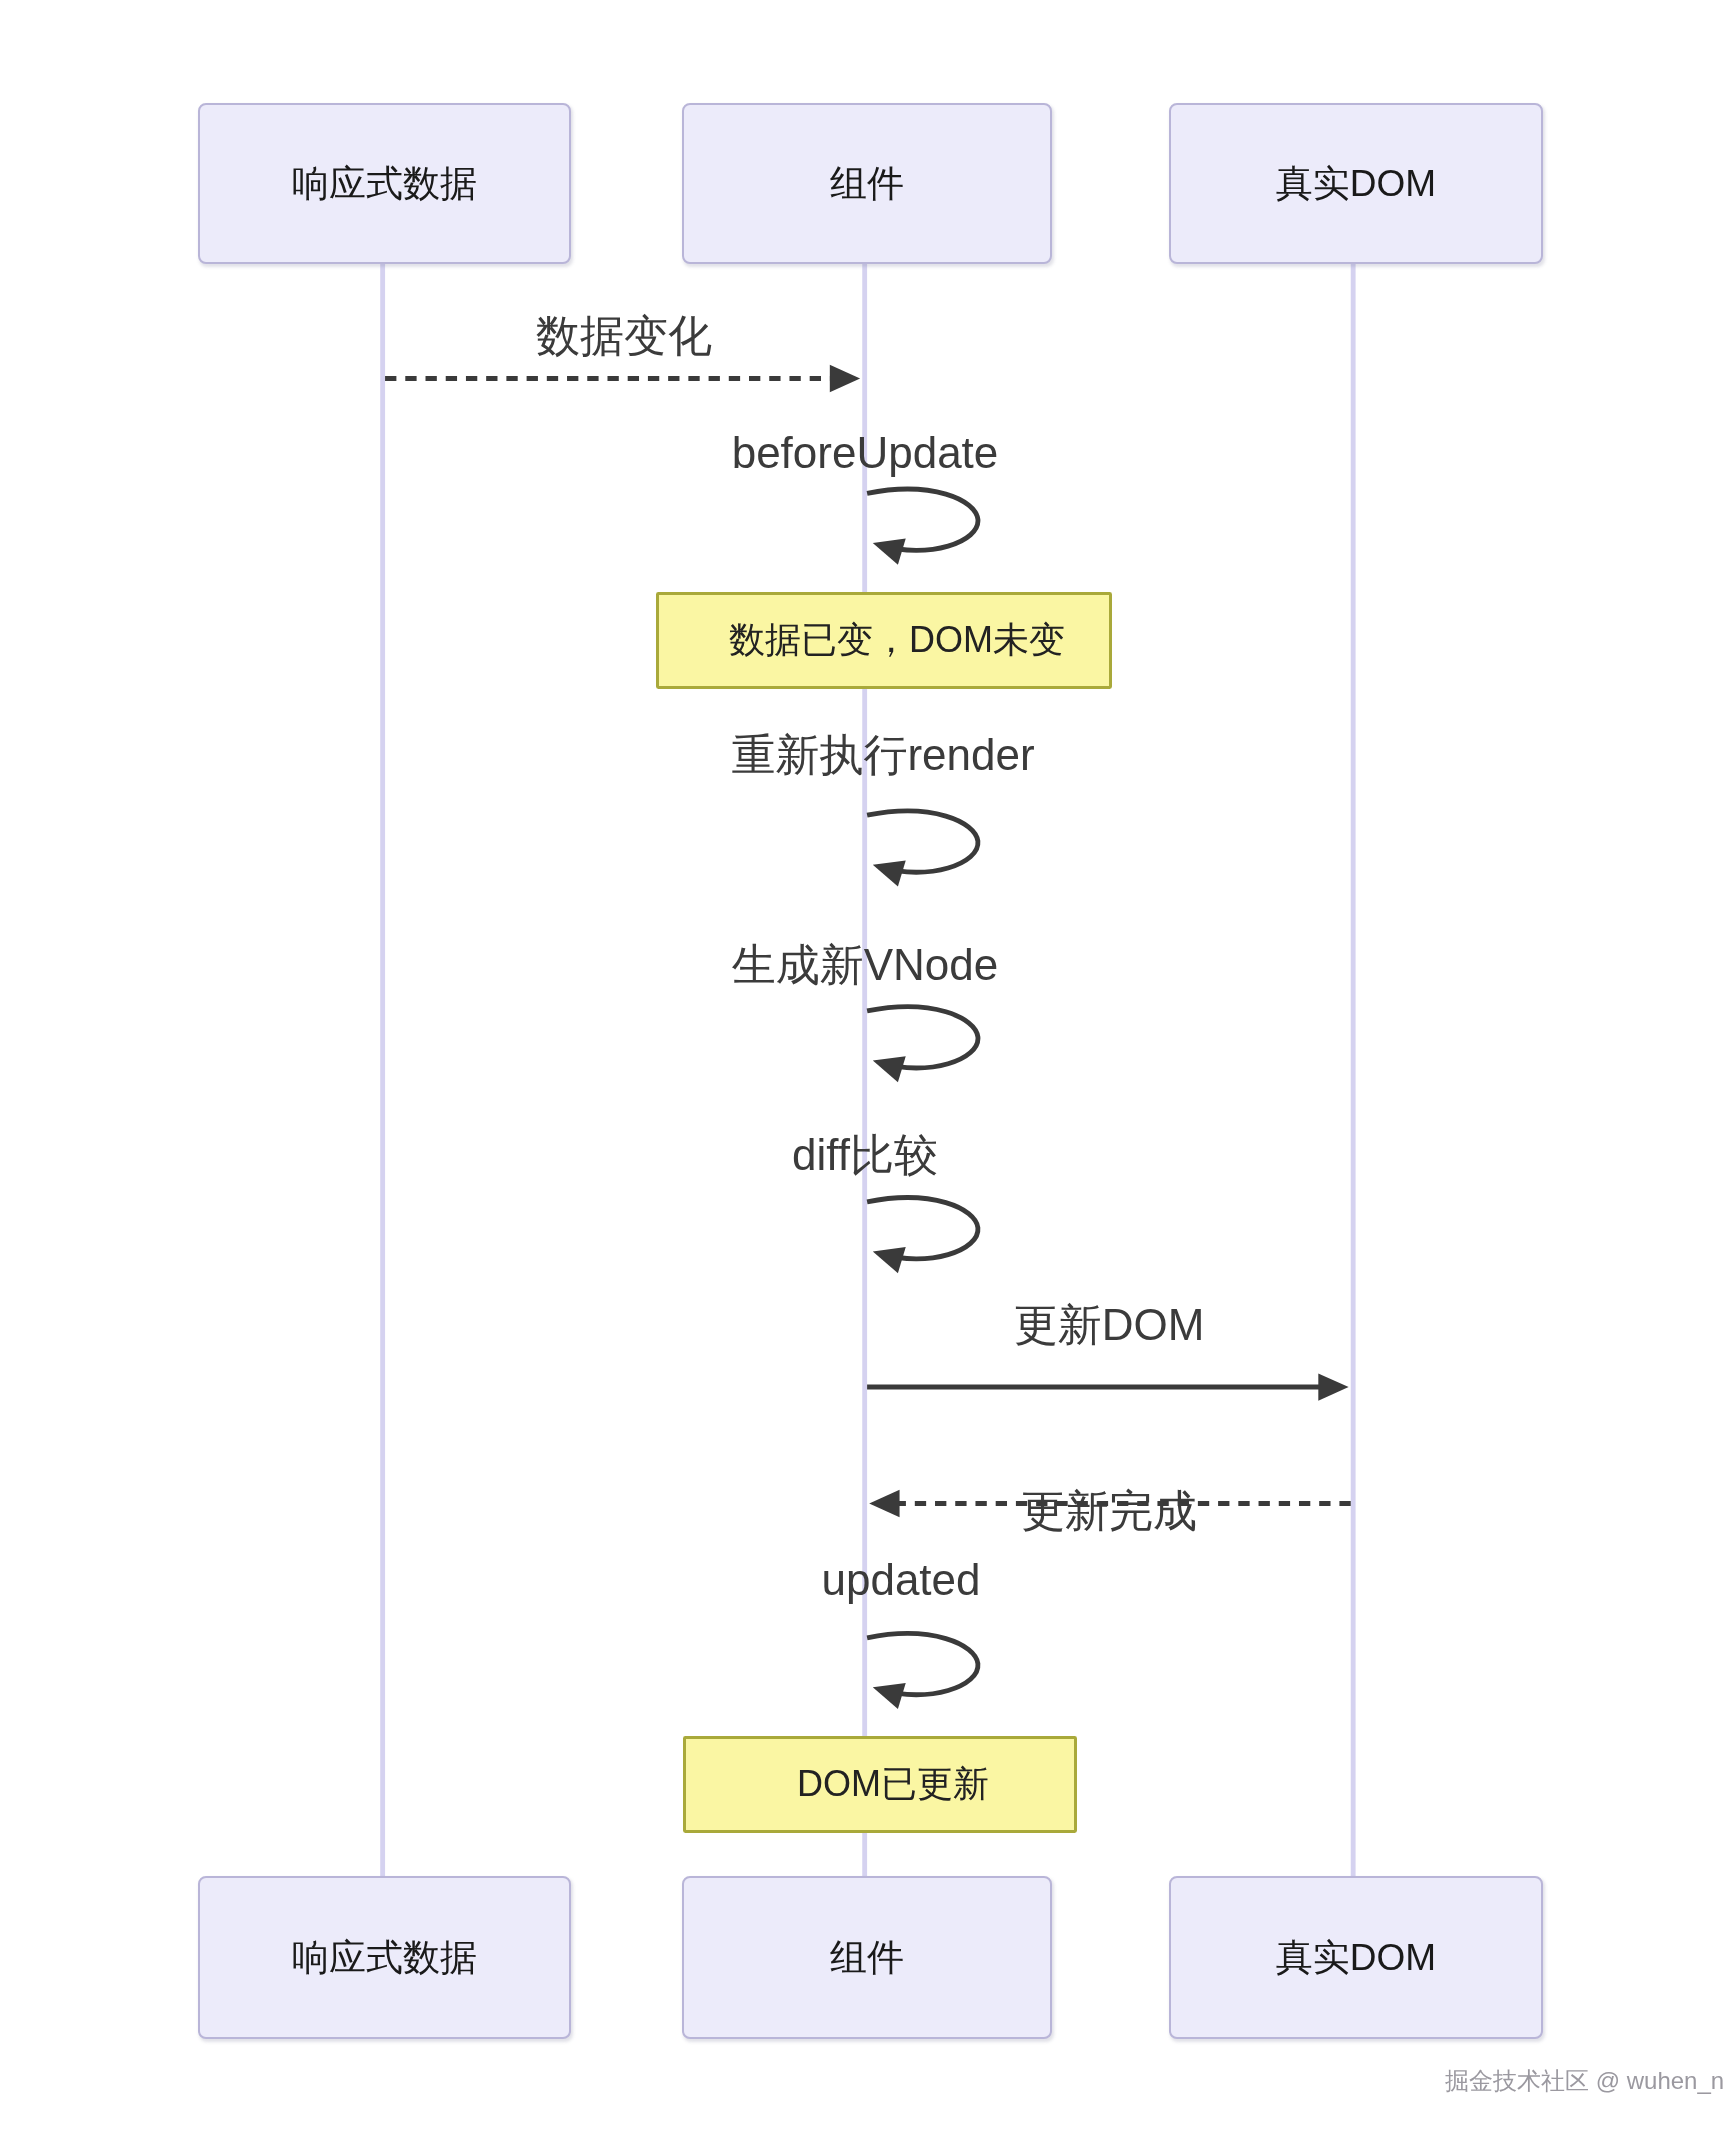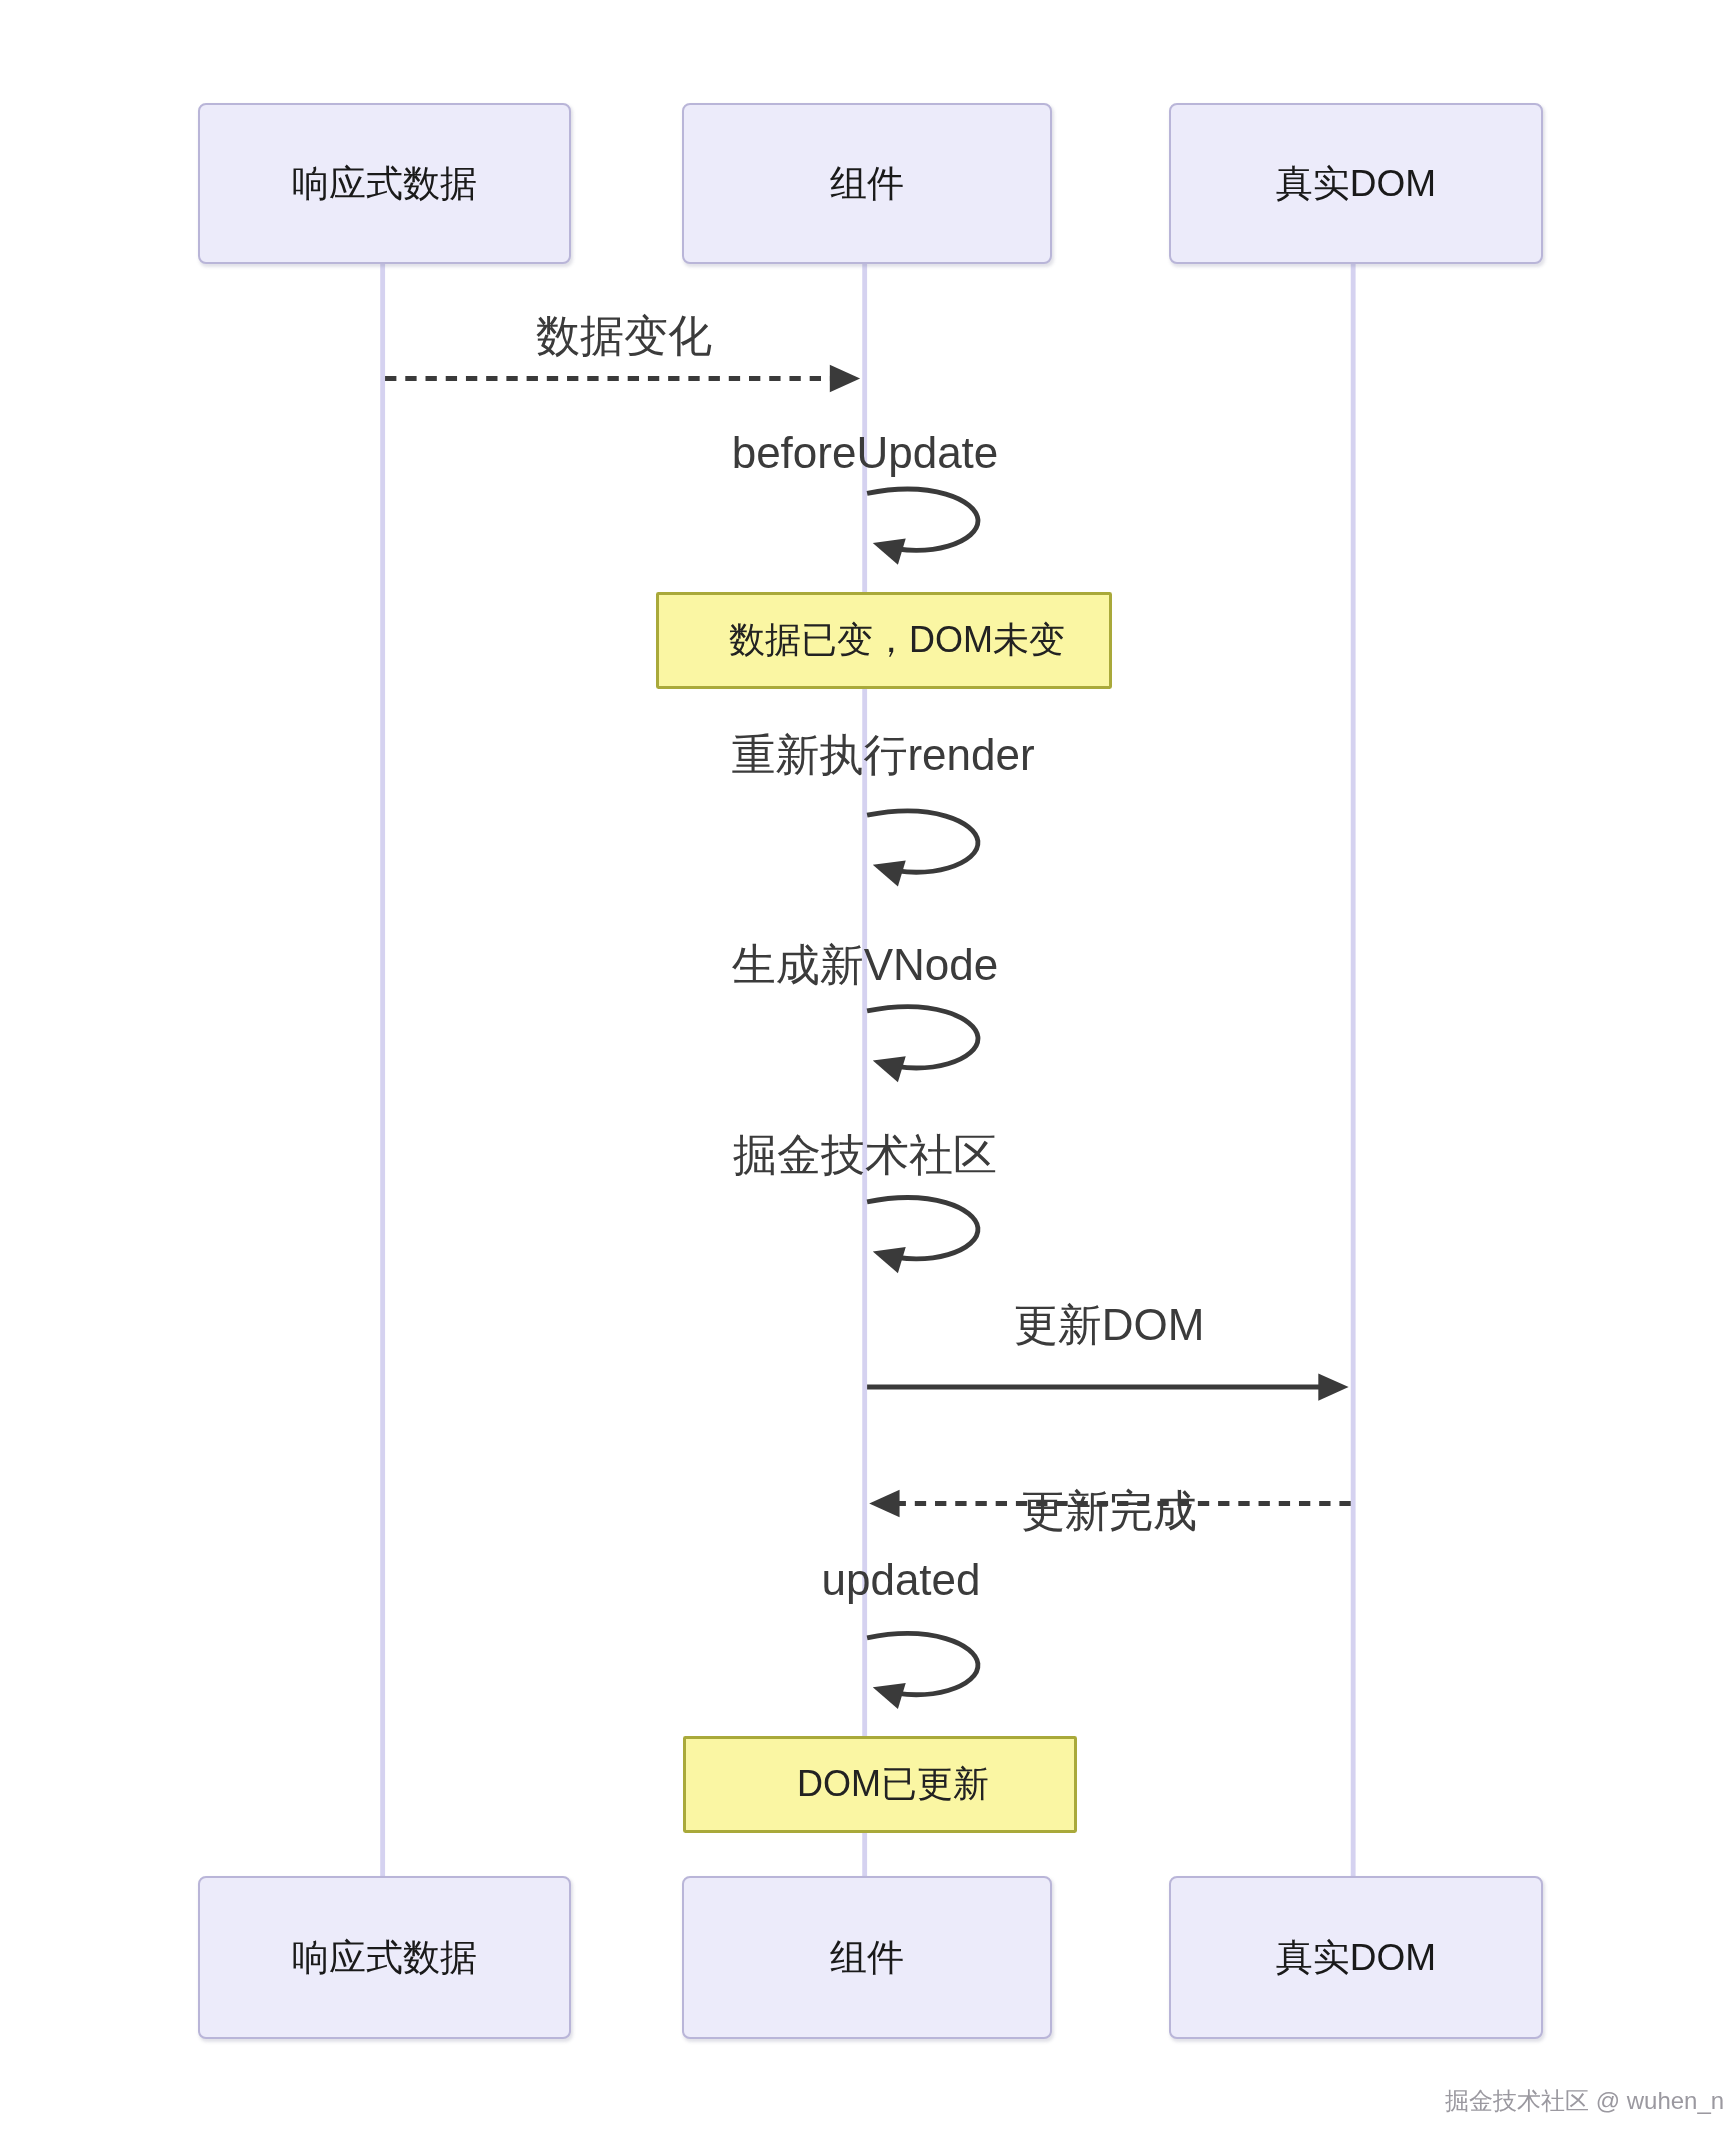--- a/index.html
+++ b/index.html
@@ -39,21 +39,20 @@
     border-radius: 2.4px;
     display: flex; align-items: center; justify-content: center;
     font-size: 36px; color: #222222; white-space: nowrap; padding-left: 26px;
   }
 
   .watermark {
     position: absolute; z-index: 4;
     font-size: 24px; color: var(--watermark, #9b99a0);
     text-shadow: 1.6px 1.6px 0 #ffffff;
     white-space: nowrap;
-    margin-top: 20px;
   }
 </style>
 </head>
 <body>
 
 <div class="stage">
 
   <svg class="connectors" width="1735" height="2140" viewBox="0 0 2145 2646">
     <defs>
       <marker id="ah" viewBox="0 0 12 12" refX="8.5" refY="6" markerWidth="9" markerHeight="7.5" orient="auto" markerUnits="strokeWidth">
@@ -95,21 +94,21 @@
     <span>组件</span>
   </div>
   <div class="actor" style="left:1169px; top:103px; width:370px; height:157px;">
     <span>真实DOM</span>
   </div>
 
   <div class="msg" style="left:624px;  top:310px;">数据变化</div>
   <div class="msg" style="left:865px; top:427px;">beforeUpdate</div>
   <div class="msg" style="left:883px; top:729px;">重新执行render</div>
   <div class="msg" style="left:865px; top:939px;">生成新VNode</div>
-  <div class="msg" style="left:865px; top:1129px;">掘金技术社区</div>
+  <div class="msg" style="left:865px; top:1129px;">diff比较</div>
   <div class="msg" style="left:1109px; top:1299px;">更新DOM</div>
   <div class="msg" style="left:1109px; top:1485px;">更新完成</div>
   <div class="msg" style="left:865px; top:1554px;margin-left:36px;">updated</div>
 
   <div class="note" style="left:656px; top:592px; width:424px; height:91px;">
     <span>数据已变，DOM未变</span>
   </div>
   <div class="note" style="left:683px; top:1736px; width:362px; height:91px;">
     <span>DOM已更新</span>
   </div>

